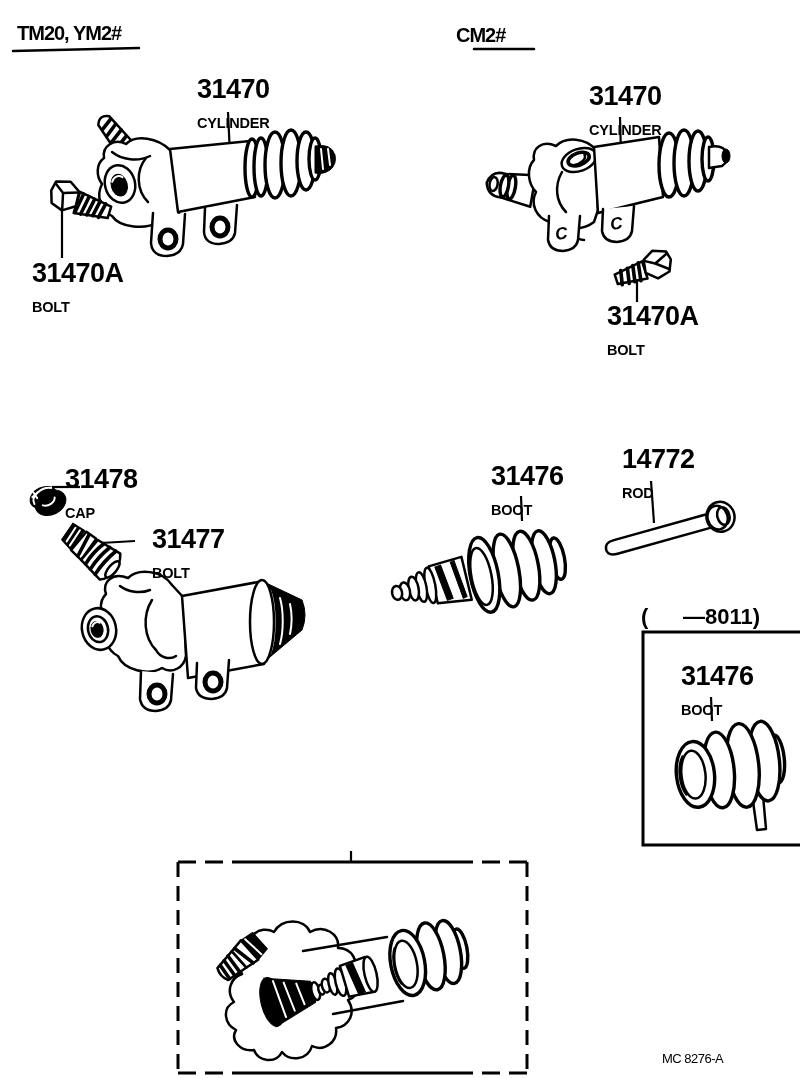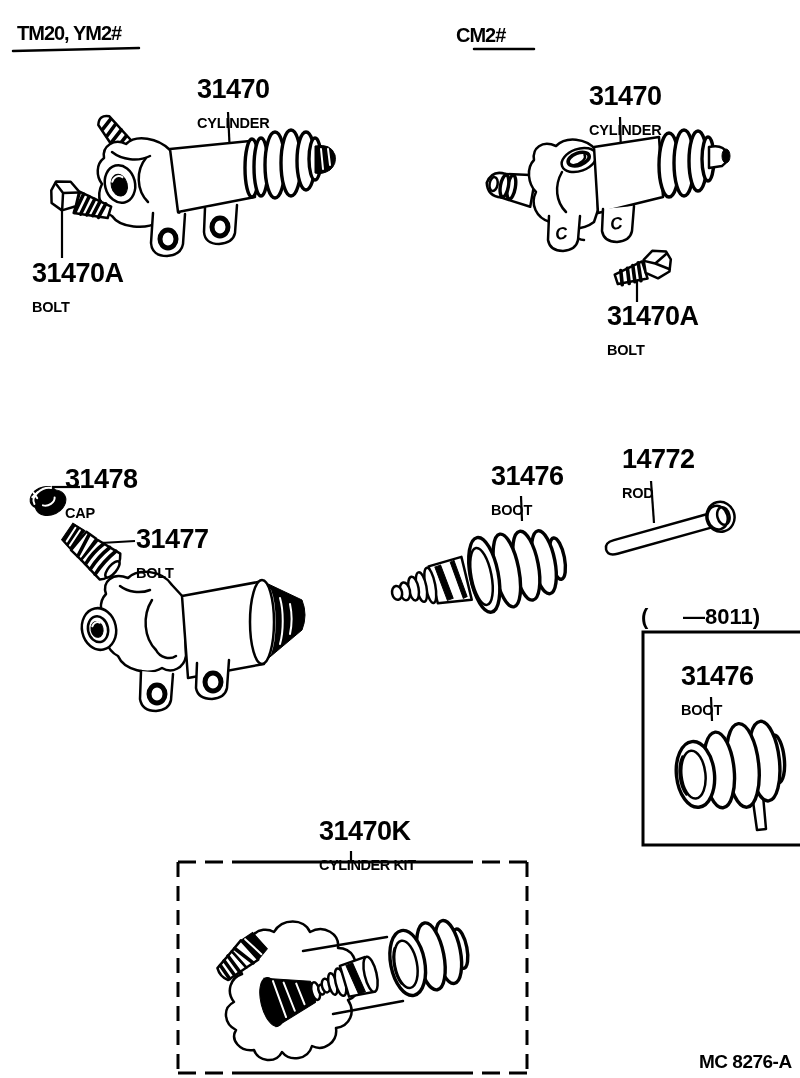--- a/index.html
+++ b/index.html
@@ -13,21 +13,21 @@
     line-height:1;white-space:nowrap;
   }
   .plabel{position:absolute;line-height:1;white-space:nowrap;}
   .plabel .num{font-weight:bold;font-size:27px;letter-spacing:-0.5px;}
   .plabel .sub{font-weight:bold;font-size:14.5px;margin-top:13px;letter-spacing:-0.2px;}
   .note{
     position:absolute;left:641px;top:606px;width:119px;display:flex;
     justify-content:space-between;font-weight:bold;font-size:22px;line-height:1;
   }
   .footer{
-    position:absolute;left:699px;top:1052px;font-weight:bold;font-size:19px;
+    position:absolute;left:662px;top:1052px;font-weight:normal;font-size:13px;
     letter-spacing:-0.5px;line-height:1;
   }
   svg .ln{stroke:#000;fill:none;stroke-width:2.5;stroke-linecap:round;stroke-linejoin:round;}
   svg .fw{stroke:#000;fill:#fff;stroke-width:2.5;stroke-linecap:round;stroke-linejoin:round;}
   svg .fw3{stroke:#000;fill:#fff;stroke-width:3.4;stroke-linejoin:round;}
   svg .blk{fill:#000;stroke:#000;stroke-width:1;}
   svg .wslit{stroke:#fff;fill:none;stroke-width:2;stroke-linecap:round;}
   svg .rib{stroke:#000;fill:none;stroke-width:3.6;stroke-linecap:round;}
   svg .leader{stroke:#000;fill:none;stroke-width:2.2;}
   svg .hole{stroke:#000;fill:#fff;stroke-width:5;}
@@ -297,21 +297,21 @@
   <div class="plabel" style="left:607px;top:303px">
     <div class="num">31470A</div>
     <div class="sub">BOLT</div>
   </div>
 
   <div class="plabel" style="left:65px;top:466px">
     <div class="num">31478</div>
     <div class="sub">CAP</div>
   </div>
 
-  <div class="plabel" style="left:136px;top:526px">
+  <div class="plabel" style="left:152px;top:526px">
     <div class="num">31477</div>
     <div class="sub">BOLT</div>
   </div>
 
   <div class="plabel" style="left:491px;top:463px">
     <div class="num">31476</div>
     <div class="sub">BOOT</div>
   </div>
 
   <div class="plabel" style="left:622px;top:446px">
@@ -322,20 +322,16 @@
   <div class="note">
     <span>(</span>
     <span>—8011)</span>
   </div>
 
   <div class="plabel" style="left:681px;top:663px">
     <div class="num">31476</div>
     <div class="sub">BOOT</div>
   </div>
 
-  <div class="plabel" style="left:319px;top:818px">
-    <div class="num">31470K</div>
-    <div class="sub" style="letter-spacing:-0.4px">CYLINDER KIT</div>
-  </div>
 
   <div class="footer">MC 8276-A</div>
 
 </div>
 
 </body></html>

